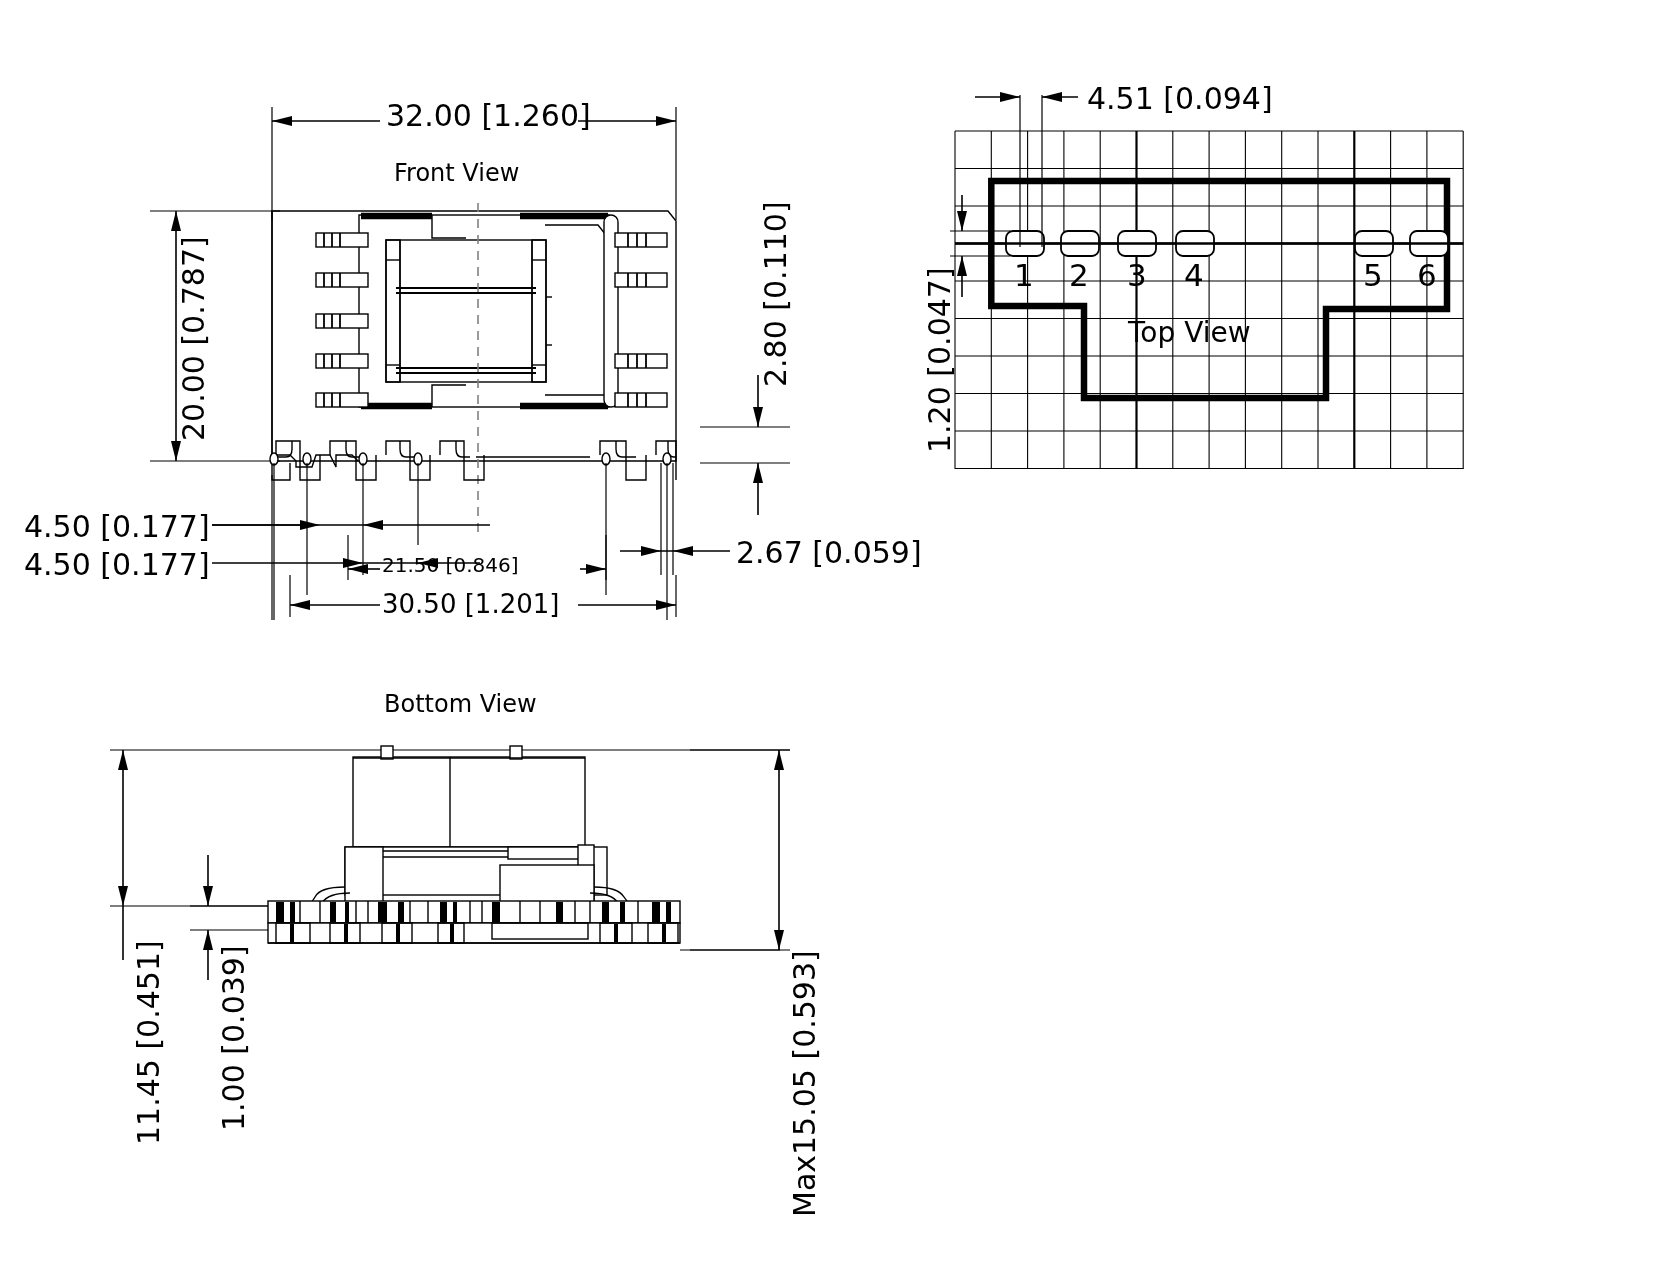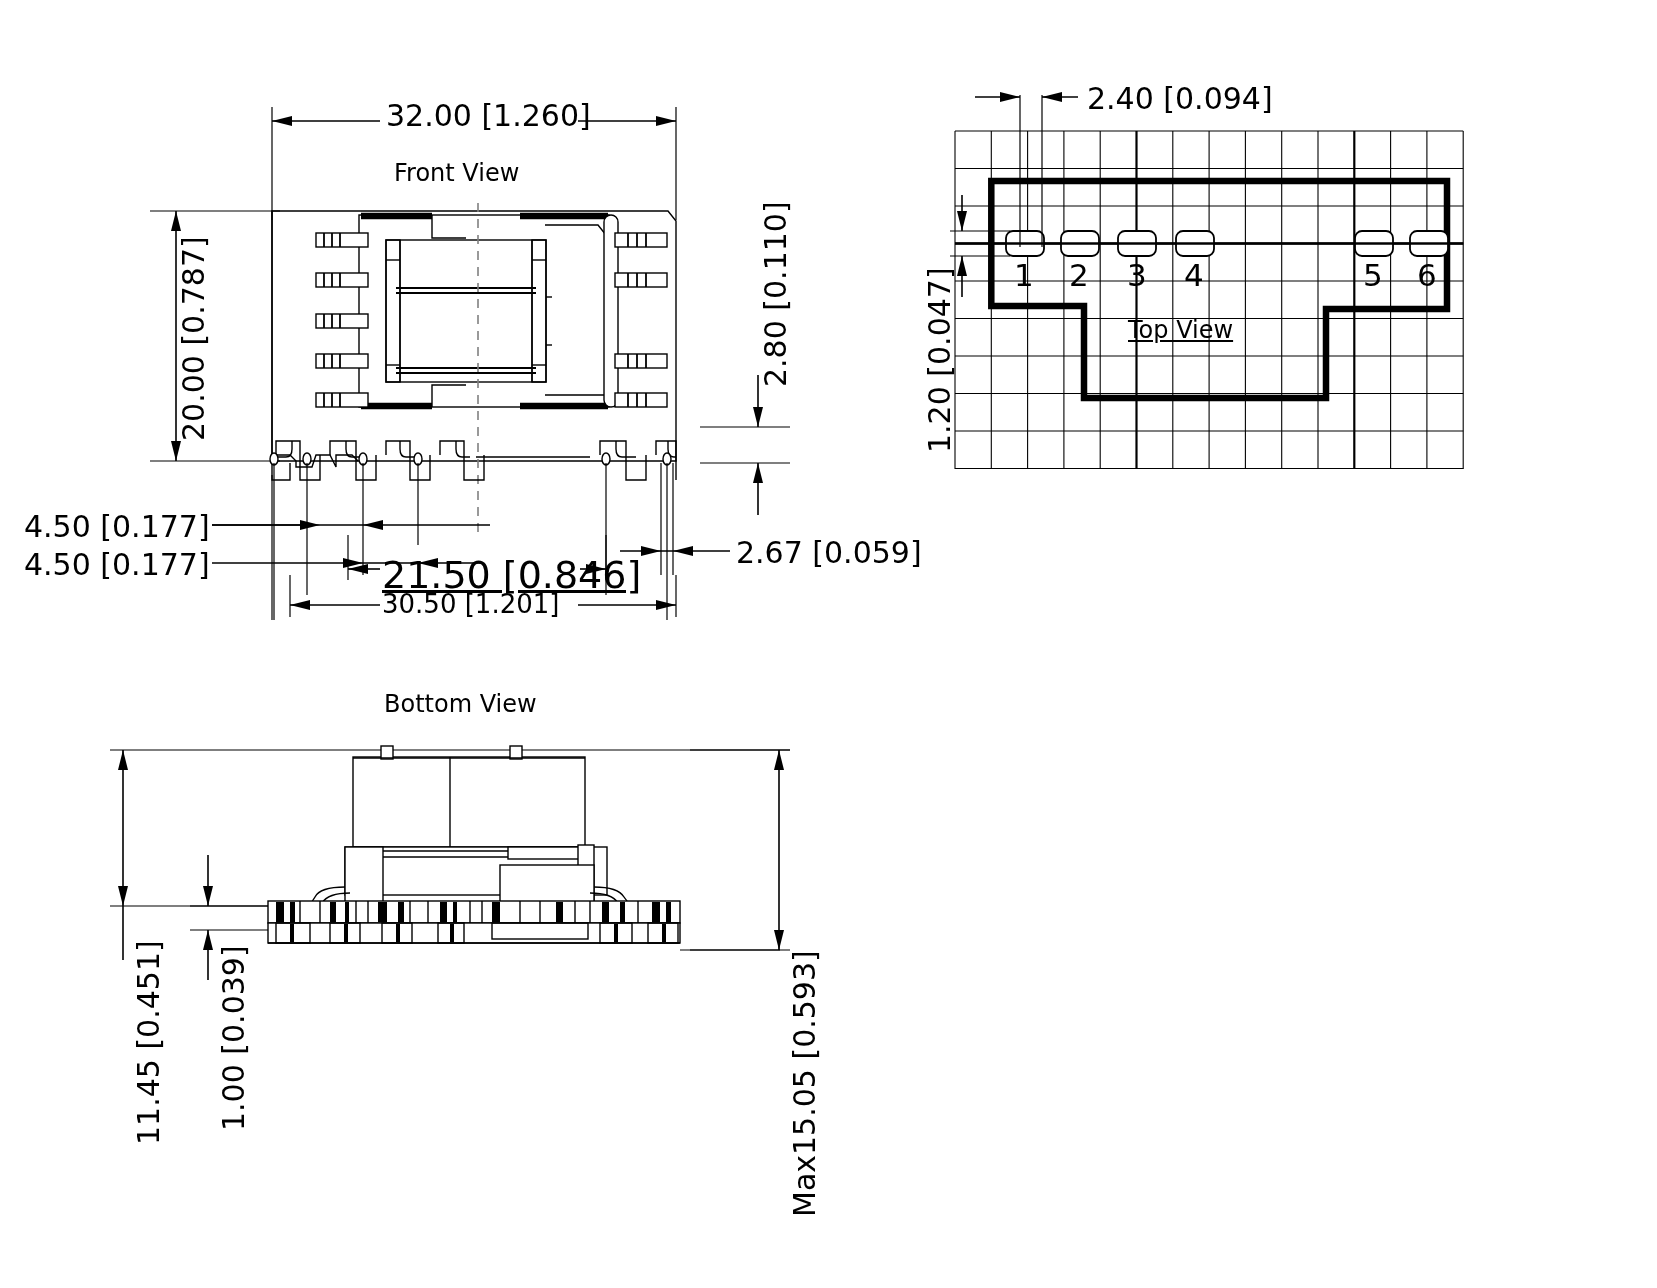--- a/index.html
+++ b/index.html
@@ -405,31 +405,31 @@
   <div class="lbl" style="left:394px; top:124px; font-size:24px;">Front View</div>
 
   <div class="lbl vert" style="left:176px; top:406px; font-size:30px;">20.00 [0.787]</div>
 
   <div class="lbl vert" style="left:758px; top:352px; font-size:30px;">2.80 [0.110]</div>
 
   <div class="lbl" style="left:24px; top:474px; font-size:30px;">4.50 [0.177]</div>
 
   <div class="lbl" style="left:24px; top:512px; font-size:30px;">4.50 [0.177]</div>
 
-  <div class="lbl" style="left:382px; top:518px; font-size:38px;text-decoration:underline;">21.50 [0.846]</div>
+  <div class="lbl" style="left:382px; top:518px; font-size:20px;">21.50 [0.846]</div>
 
   <div class="lbl" style="left:382px; top:554px; font-size:26px;">30.50 [1.201]</div>
 
   <div class="lbl" style="left:736px; top:500px; font-size:30px;">2.67 [0.059]</div>
 
-  <div class="lbl" style="left:1087px; top:46px; font-size:30px;">2.40 [0.094]</div>
+  <div class="lbl" style="left:1087px; top:46px; font-size:30px;">4.51 [0.094]</div>
 
   <div class="lbl vert" style="left:922px; top:418px; font-size:30px;">1.20 [0.047]</div>
 
-  <div class="lbl" style="left:1128px; top:281px; font-size:24px;text-decoration:underline;">Top View</div>
+  <div class="lbl" style="left:1128px; top:281px; font-size:28px;">Top View</div>
 
   <div class="lbl" style="left:1014px; top:222px; font-size:31px;">1</div>
   <div class="lbl" style="left:1069px; top:222px; font-size:31px;">2</div>
   <div class="lbl" style="left:1127px; top:222px; font-size:31px;">3</div>
   <div class="lbl" style="left:1184px; top:222px; font-size:31px;">4</div>
   <div class="lbl" style="left:1363px; top:222px; font-size:31px;">5</div>
   <div class="lbl" style="left:1417px; top:222px; font-size:31px;">6</div>
 
 
   <div class="lbl" style="left:384px; top:655px; font-size:24px;">Bottom View</div>

